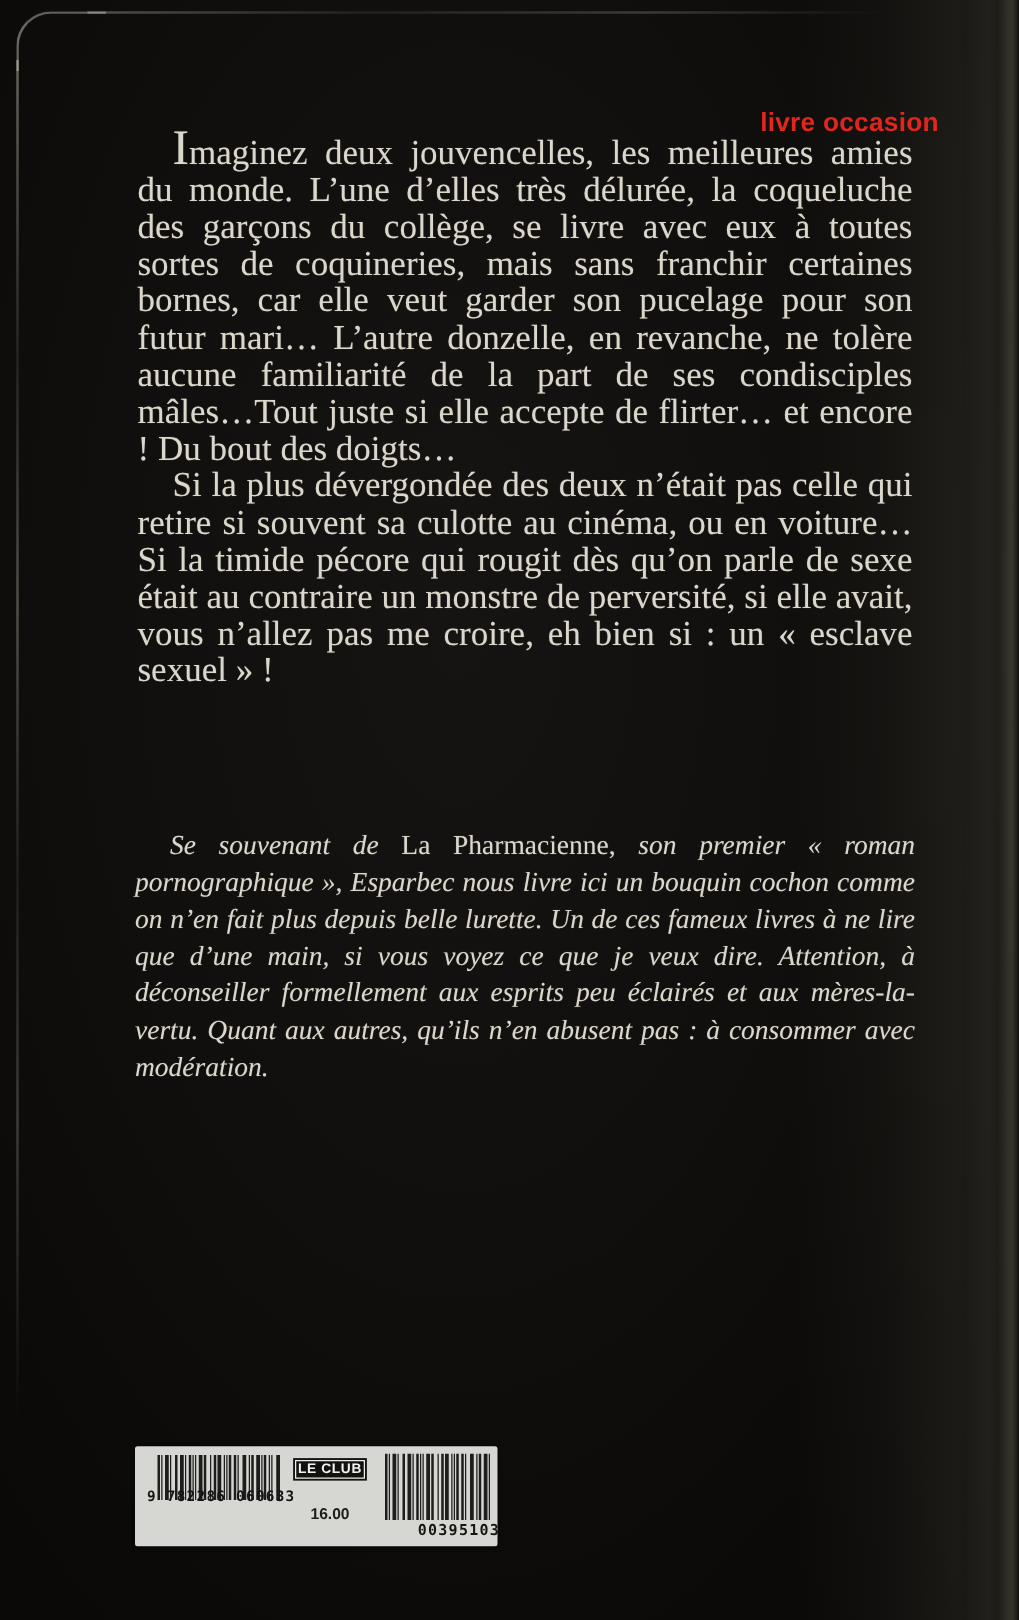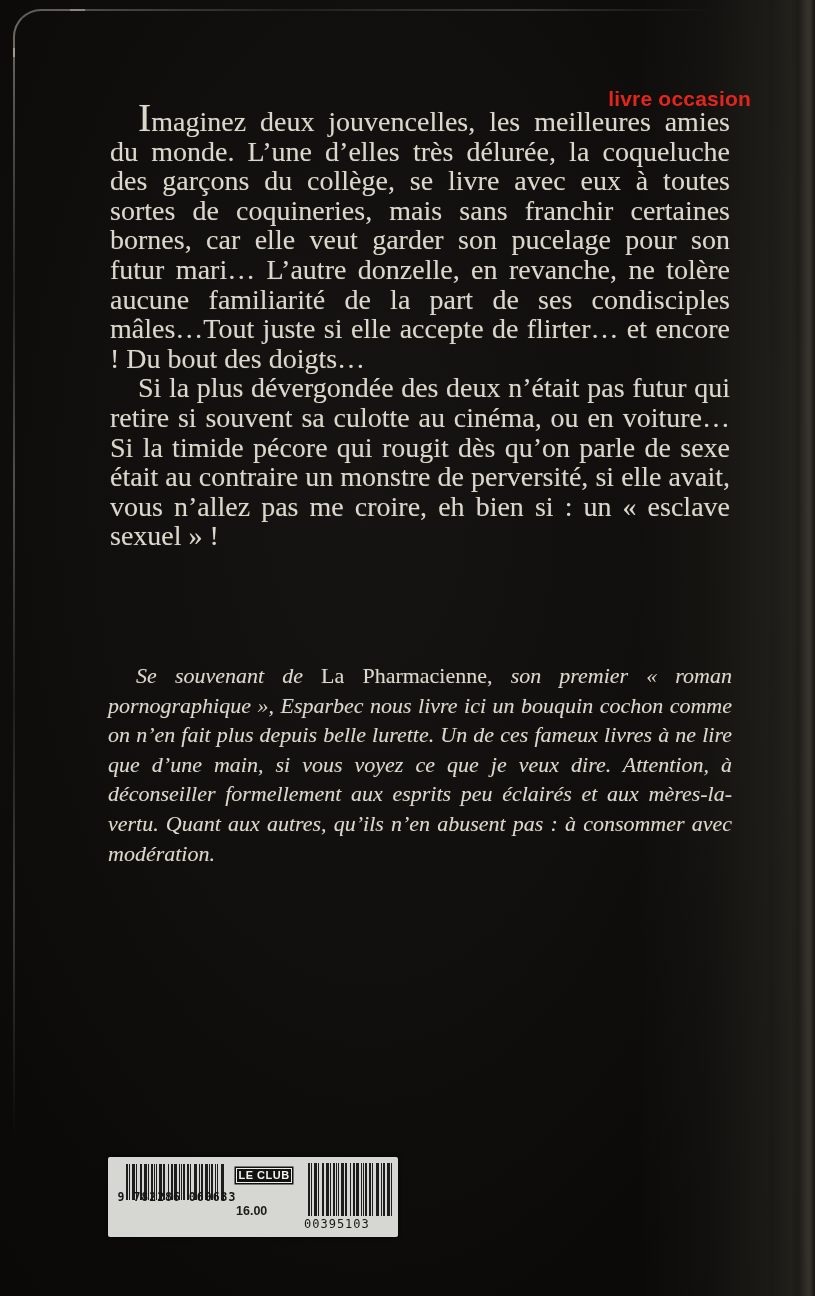--- a/index.html
+++ b/index.html
@@ -80,43 +80,43 @@
   .club-badge{
     position:absolute;left:128px;top:11px;width:56px;height:15px;
     background:#121210;color:#f2f2ee;
     font-family:"Liberation Sans", sans-serif;font-weight:bold;font-size:11px;
     text-align:center;line-height:15px;letter-spacing:0.5px;
     box-shadow:inset 0 0 0 1px #eeeeea, 0 0 0 1.5px #121210;
   }
   .price{
     position:absolute;left:128px;top:47px;width:56px;
     font-family:"Liberation Sans", sans-serif;font-weight:bold;
-    font-size:12.5px;color:#1c1c1a;text-align:left;
+    font-size:12.5px;color:#1c1c1a;text-align:center;
   }
   .club-code{
     position:absolute;left:196px;top:60px;width:96px;
-    font-family:"DejaVu Sans Mono", monospace;font-weight:normal;
-    font-size:12px;letter-spacing:1px;color:#161614;text-align:left;
+    font-family:"DejaVu Sans Mono", monospace;font-weight:bold;
+    font-size:12px;letter-spacing:1px;color:#161614;text-align:right;
   }
 </style>
 </head>
 <body>
 
 <div class="book">
 
   <div class="edge-corner"></div>
   <div class="edge-left"></div>
   <div class="edge-top"></div>
   <div class="right-strip"></div>
 
   <div class="occasion" style="color: rgb(226, 38, 29);">livre occasion</div>
 
   <div class="blurb">
       <p class="lead">Imaginez deux jouvencelles, les meilleures amies du monde. L’une d’elles très délurée, la coqueluche des garçons du collège, se livre avec eux à toutes sortes de coquineries, mais sans franchir certaines bornes, car elle veut garder son pucelage pour son futur mari… L’autre donzelle, en revanche, ne tolère aucune familiarité de la part de ses condisciples mâles…Tout juste si elle accepte de flirter… et encore ! Du bout des doigts…</p>
-      <p>Si la plus dévergondée des deux n’était pas futur qui retire si souvent sa culotte au cinéma, ou en voiture… Si la timide pécore qui rougit dès qu’on parle de sexe était au contraire un monstre de perversité, si elle avait, vous n’allez pas me croire, eh bien si : un « esclave sexuel » !</p>
+      <p>Si la plus dévergondée des deux n’était pas celle qui retire si souvent sa culotte au cinéma, ou en voiture… Si la timide pécore qui rougit dès qu’on parle de sexe était au contraire un monstre de perversité, si elle avait, vous n’allez pas me croire, eh bien si : un « esclave sexuel » !</p>
     </div>
 
   <div class="review"><span>Se souvenant de </span><span class="roman">La Pharmacienne,</span><span> son premier « roman pornographique », Esparbec nous livre ici un bouquin cochon comme on n’en fait plus depuis belle lurette. Un de ces fameux livres à ne lire que d’une main, si vous voyez ce que je veux dire. Attention, à déconseiller formellement aux esprits peu éclairés et aux mères-la-vertu. Quant aux autres, qu’ils n’en abusent pas : à consommer avec modération.</span></div>
 
   <div class="sticker" style="background: rgb(214, 215, 210);">
     <div class="barcode ean-bars" id="ean-bars">
         <div class="bar" style="width: 2px; margin-right: 1px;"></div>
         <div class="bar" style="width: 1px; margin-right: 2px;"></div>
         <div class="bar" style="width: 3px; margin-right: 1px;"></div>
         <div class="bar" style="width: 1px; margin-right: 3px;"></div>

